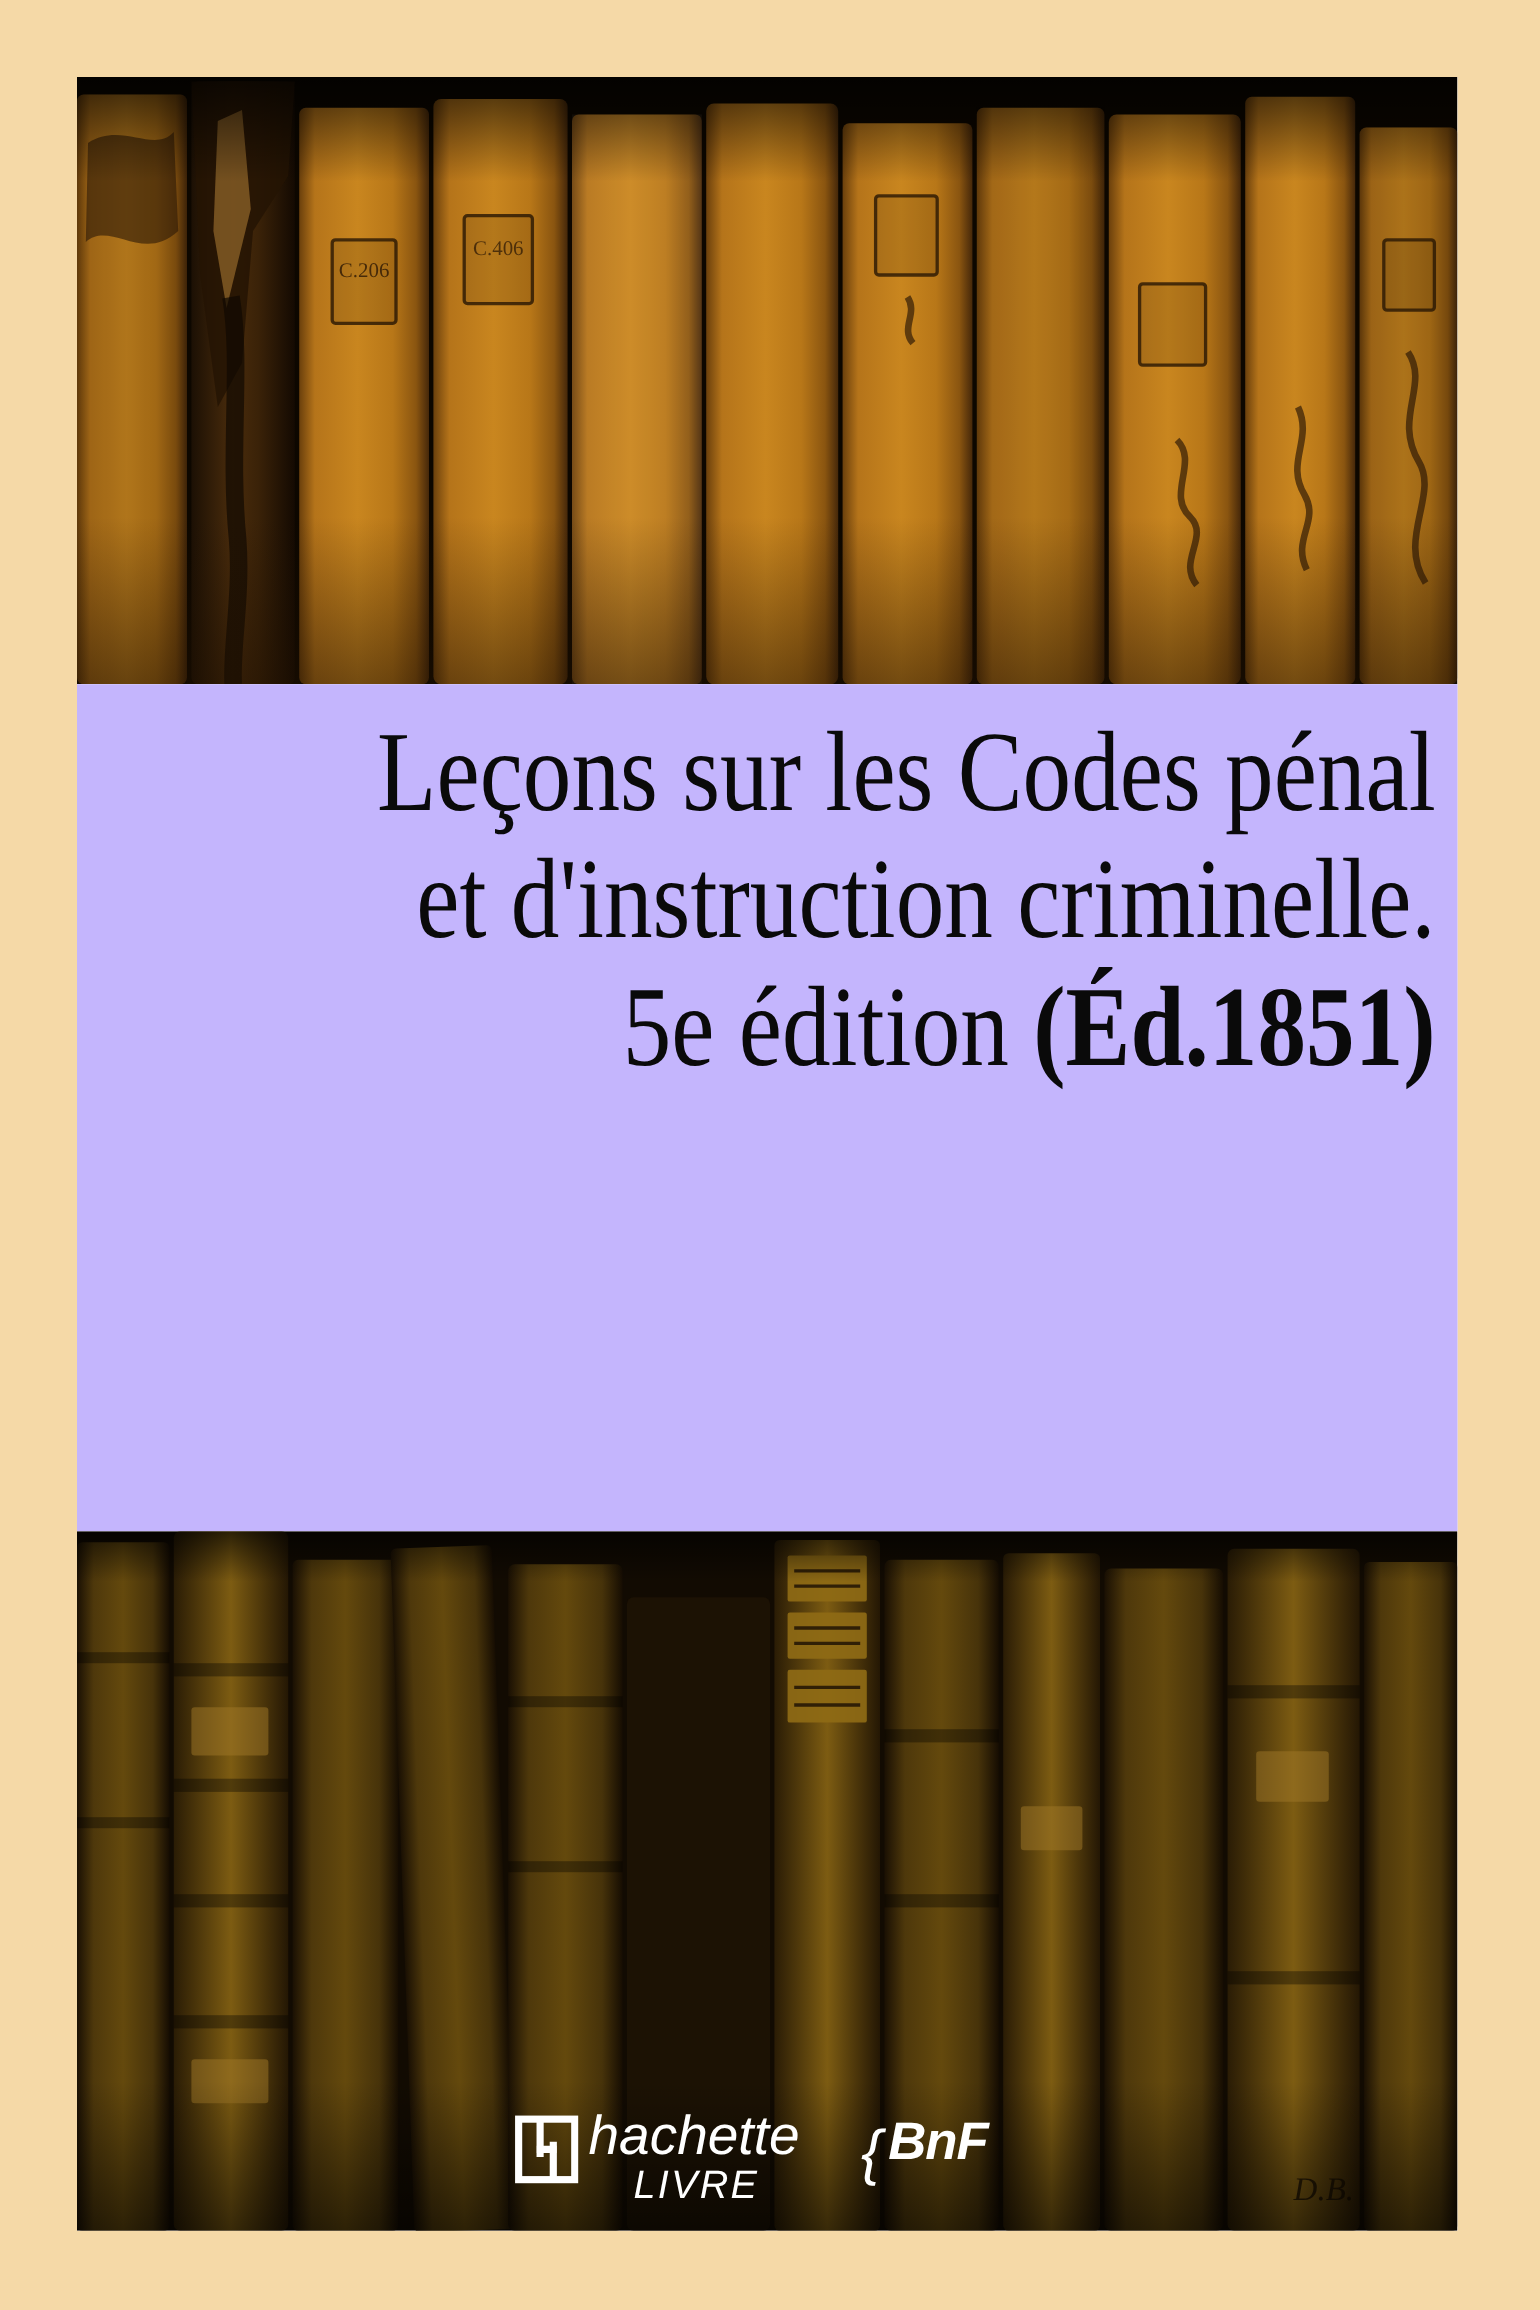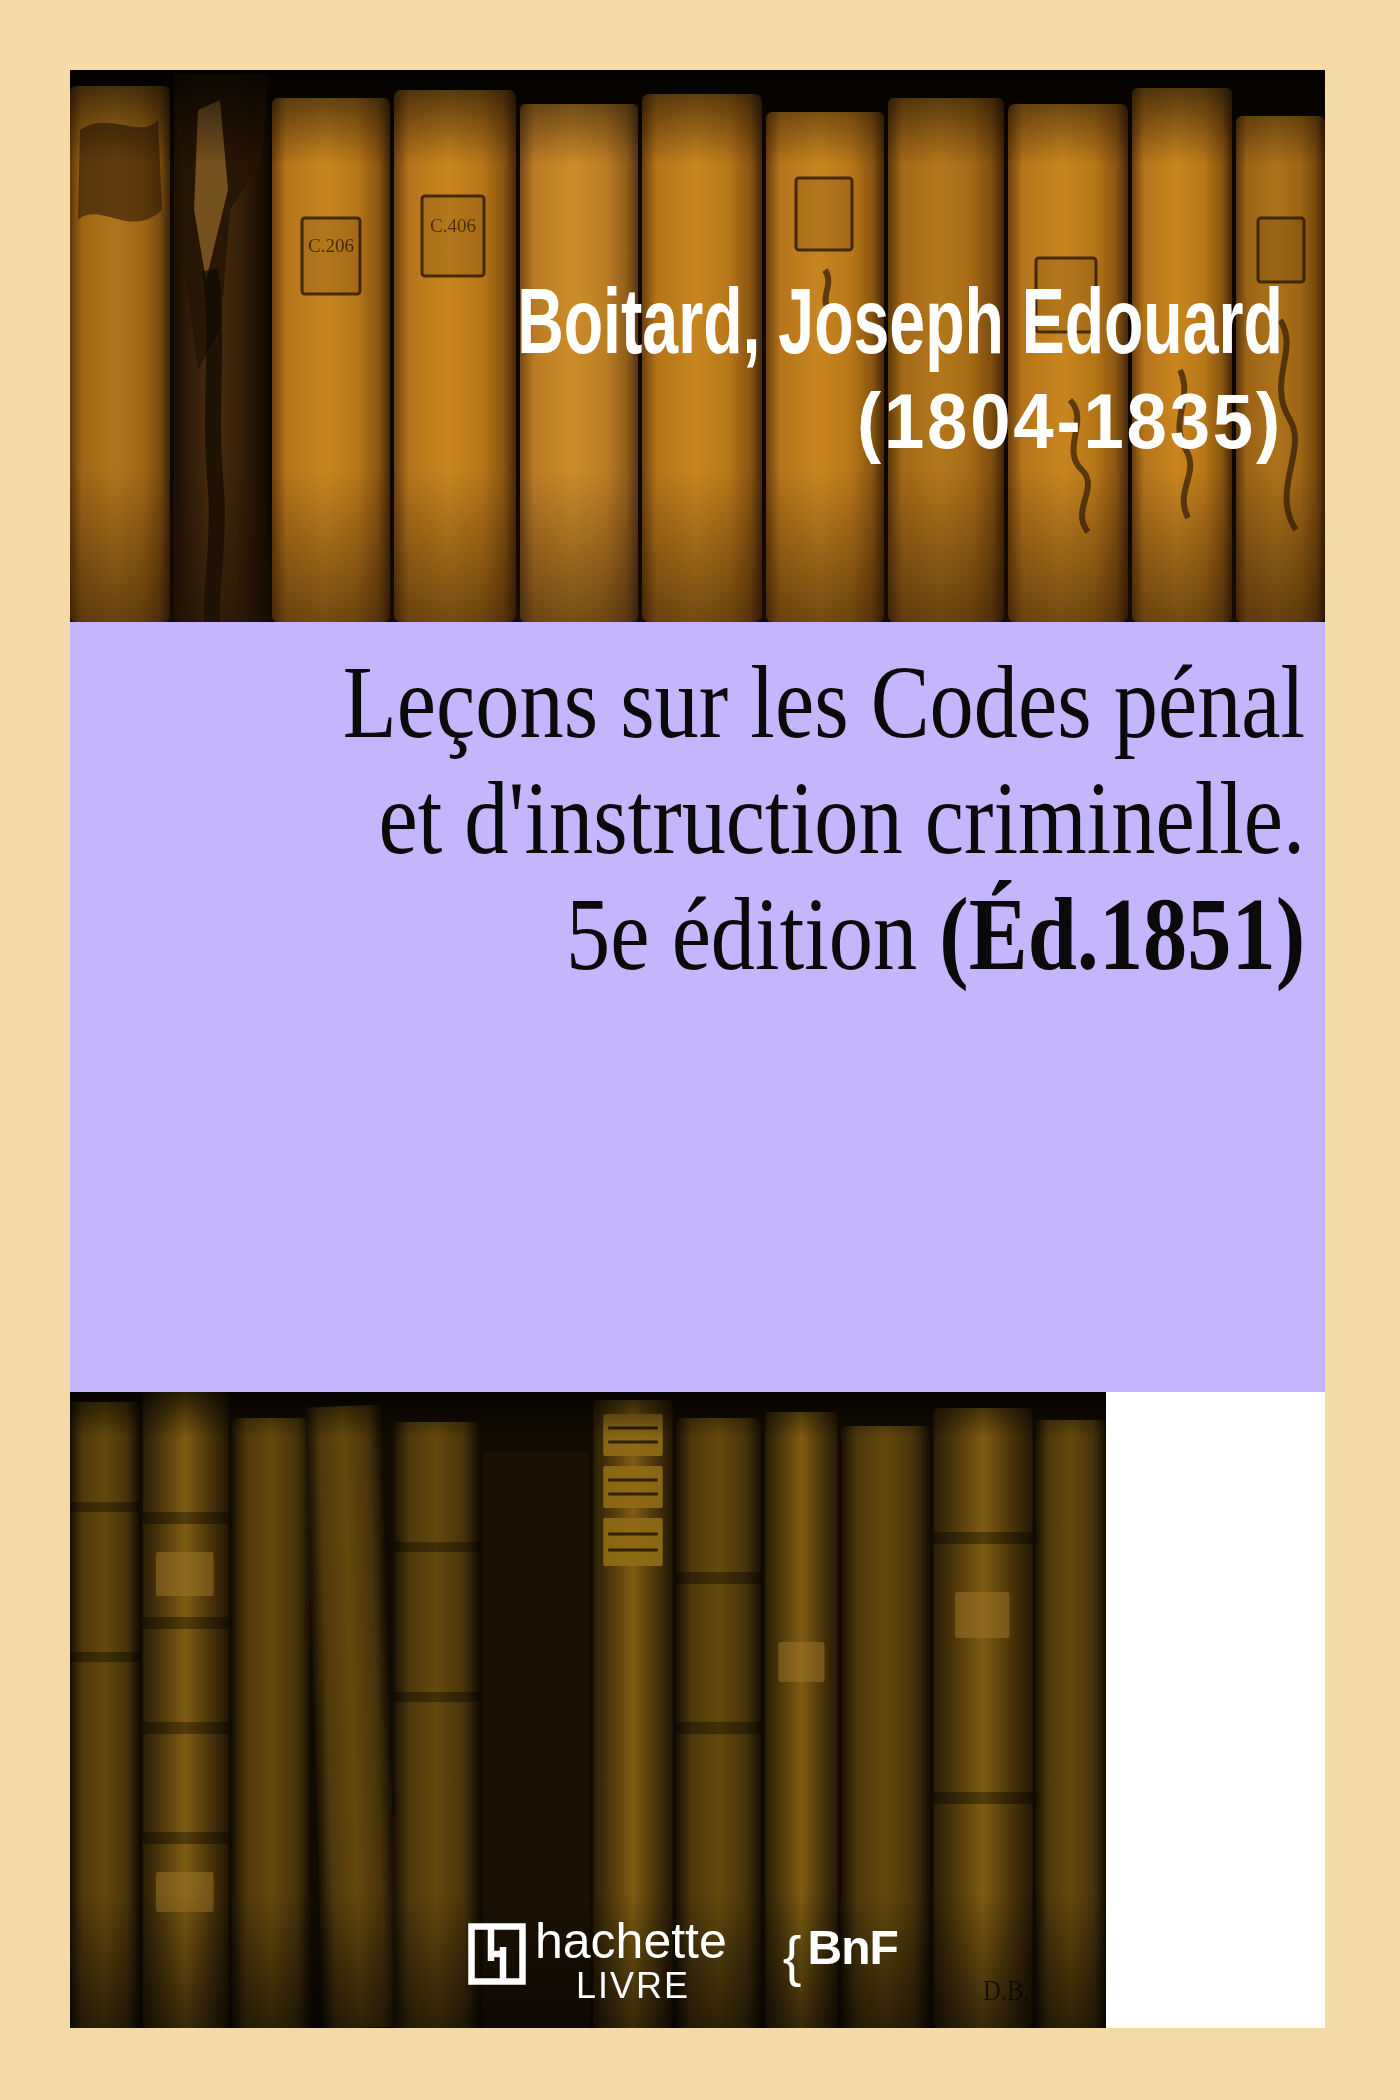--- a/index.html
+++ b/index.html
@@ -13,21 +13,21 @@
   .cover{
     position:absolute;
     left:70px; top:70px;
     width:1255px; height:1958px;
     background:#ffffff;
   }
   .photo{position:relative;overflow:hidden;}
   .photo svg.bg{position:absolute;inset:0;width:100%;height:100%;display:block;}
   .photo-top{width:1255px;height:552px;}
   .white-middle{width:1255px;height:770px;background:#c4b5fd;position:relative;}
-  .photo-bottom{width:1036px;height:636px;}
+  .photo-bottom{width:1255px;height:636px;font-style:italic;}
 
   
   .author-block{
     position:absolute;
     right:42px; top:198px;
     text-align:right;
     color:#ffffff;
     z-index:5;
     white-space:nowrap;
   }
@@ -153,24 +153,20 @@
         <path d="M1000,330 C1020,350 990,380 1012,400 C1030,418 1000,440 1018,462"></path>
         <path d="M1110,300 C1124,330 1098,350 1116,380 C1130,404 1104,420 1118,448"></path>
         <path d="M1210,250 C1230,280 1196,310 1220,350 C1238,380 1200,420 1226,460"></path>
         <path d="M755,200 C765,215 748,228 760,242"></path>
       </g>
 
       <rect x="0" y="0" width="1255" height="95" fill="url(#fadeTop)"></rect>
       <rect x="0" y="400" width="1255" height="152" fill="url(#fadeBottom)"></rect>
     </svg>
 
-    <div class="author-block">
-      <div class="author-line1">Boitard, Joseph Edouard</div>
-      <div class="author-line2">(1804-1835)</div>
-    </div>
   </div>
 
   <div class="white-middle">
     <div class="title-block">
       <div class="title-line">Leçons sur les Codes pénal</div>
       <div class="title-line">et d'instruction criminelle.</div>
       <div class="title-line"><span>5e édition </span><b>(Éd.1851)</b></div>
     </div>
   </div>
 

